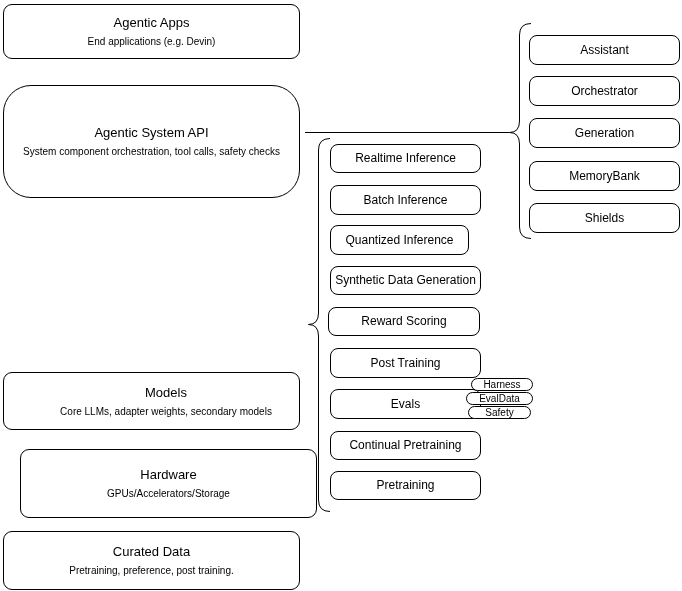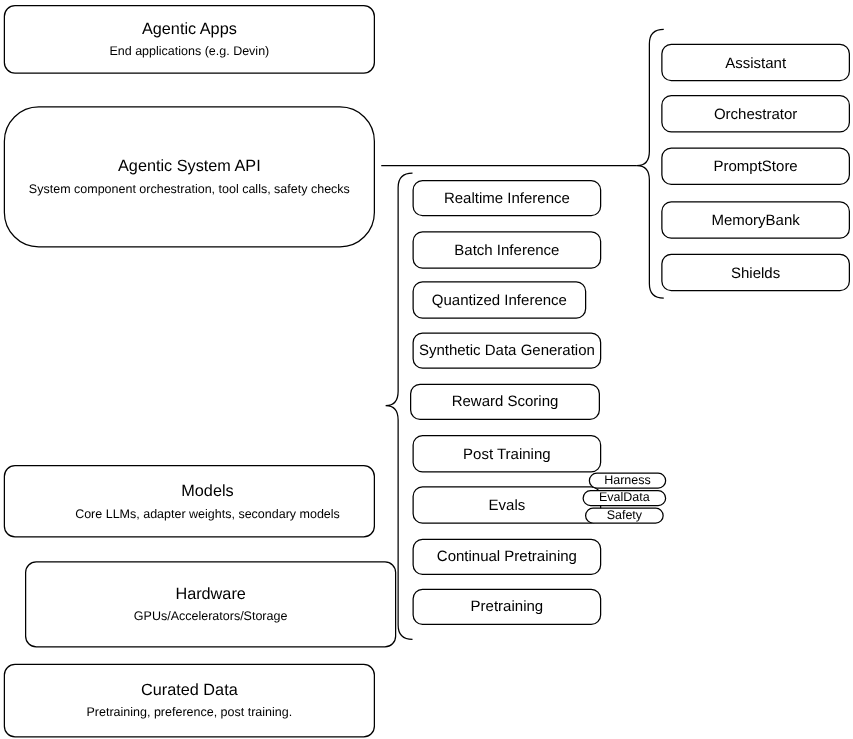--- a/index.html
+++ b/index.html
@@ -119,17 +119,17 @@
   <div class="node mid-node" style="left:330px; top:389px; width:151px; height:30px;">Evals</div>
   <div class="node mid-node" style="left:330px; top:431px; width:151px; height:29px;">Continual Pretraining</div>
   <div class="node mid-node" style="left:330px; top:471px; width:151px; height:29px;">Pretraining</div>
 
   <div class="tag" style="left:471px; top:378px; width:62px; height:13px;">Harness</div>
   <div class="tag" style="left:466px; top:392px; width:67px; height:13px;">EvalData</div>
   <div class="tag" style="left:468px; top:406px; width:63px; height:13px;">Safety</div>
 
   <div class="node right-node" style="left:529px; top:35px; width:151px; height:30px;">Assistant</div>
   <div class="node right-node" style="left:529px; top:76px; width:151px; height:30px;">Orchestrator</div>
-  <div class="node right-node" style="left:529px; top:118px; width:151px; height:30px;">PromptStore</div>
+  <div class="node right-node" style="left:529px; top:118px; width:151px; height:30px;">Generation</div>
   <div class="node right-node" style="left:529px; top:161px; width:151px; height:30px;">MemoryBank</div>
   <div class="node right-node" style="left:529px; top:203px; width:151px; height:30px;">Shields</div>
 
 </div>
 
 </body></html>

